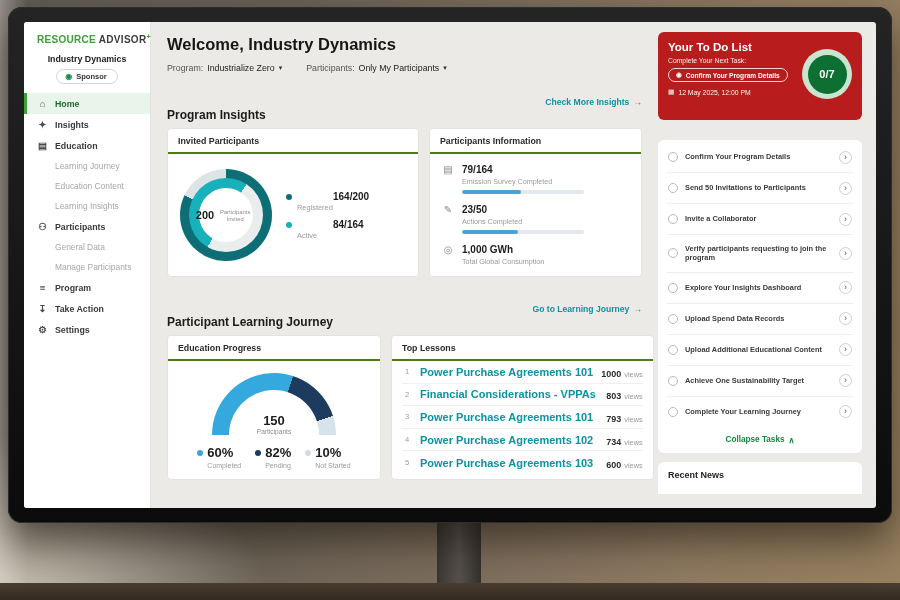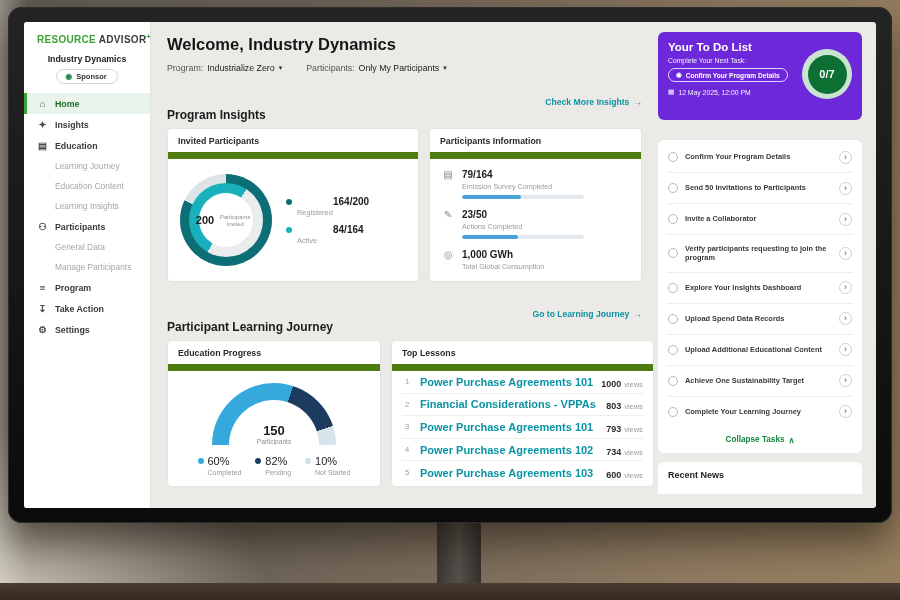--- a/index.html
+++ b/index.html
@@ -47,21 +47,21 @@
   .h1 { font-size:16.5px; font-weight:bold; color:#161616; margin:2px 0 9px; }
   .filters { display:flex; gap:24px; align-items:center; margin-bottom:9px; }
   .filter { display:flex; align-items:center; font-size:8.8px; color:#555; cursor:pointer; }
   .filter .val { font-weight:normal; color:#1c1c1c; margin-left:4px; }
   .car { font-size:7px; margin-left:4px; color:#333; }
   .sec { display:flex; justify-content:space-between; align-items:center; margin:4px 0 6px; }
   .sec-title { font-size:12px; font-weight:bold; color:#1c1c1c;margin-top:26px; }
   .sec-link { font-size:8.6px; font-weight:bold; color:#0a93a3; display:flex; gap:4px; align-items:center; cursor:pointer; }
   .cards { display:flex; gap:10px; }
   .card { background:#fff; border:1px solid #e4e3e0; border-radius:4px; }
-  .card-h { padding:7px 10px 6px; font-size:8.8px; font-weight:bold; color:#2a2a2a; border-bottom:7px solid #4d7c0f; }
+  .card-h { padding:7px 10px 6px; font-size:8.8px; font-weight:bold; color:#2a2a2a; border-bottom:2px solid #4d7c0f; }
 
   
   .card-invited { width:252px; min-width:252px; }
   .inv-body { display:flex; align-items:center; gap:14px; padding:14px 12px; min-height:122px; }
   .donut { position:relative; width:92px; height:92px; border-radius:50%; flex:none; }
   .donut-i { position:absolute; inset:9px; border-radius:50%; }
   .donut-hole { position:absolute; inset:19px; border-radius:50%; background:#fff; }
   .donut-c { position:absolute; inset:0; display:flex; flex-direction:row; align-items:center; justify-content:center; text-align:center; z-index:2; }
   .dc-v { font-size:11px; font-weight:bold; color:#1c1c1c; }
   .dc-l { font-size:5.8px; color:#8d8d8b; width:42px; line-height:1.2; margin-top:1px; }
@@ -84,36 +84,36 @@
   .card-edu { width:214px; min-width:214px; }
   .edu-body { padding:12px 10px 10px; display:flex; flex-direction:column; align-items:center; }
   .gauge { position:relative; width:124px; height:62px; overflow:hidden; }
   .gauge-arc { position:absolute; inset:0; border-radius:124px 124px 0 0; }
   .gauge-hole { position:absolute; left:17px; right:17px; bottom:0; height:45px; border-radius:96px 96px 0 0; background:#fff; }
   .gauge-c { position:absolute; left:0; right:0; bottom:0; text-align:center; z-index:2; }
   .gc-v { font-size:13px; font-weight:bold; color:#1c1c1c; }
   .gc-l { font-size:6.6px; color:#8d8d8b; }
   .eg-row { display:flex; gap:14px; margin-top:10px; }
   .eg-top { display:flex; align-items:center; gap:4px; }
-  .eg-pct { font-size:11px; font-weight:normal; color:#1c1c1c; }
+  .eg-pct { font-size:13px; font-weight:bold; color:#1c1c1c; }
   .eg-lbl { font-size:7px; color:#9a9a98; margin:2px 0 0 10px; }
 
   
   .card-lessons { flex:1; }
   .tl-rows { padding:0 10px; }
   .tl-row { display:flex; align-items:center; gap:8px; height:22.6px; border-bottom:1px solid #f0efed; cursor:pointer; }
   .tl-row:last-child { border-bottom:none; }
   .tl-rank { width:10px; font-size:7.6px; color:#9a9a98; text-align:center; }
   .tl-title { flex:1; font-size:11px; font-weight:bold; color:#0a93a3; white-space:nowrap; overflow:hidden; }
   .tl-views { font-size:9px; font-weight:bold; color:#2c2c2c; }
   .tl-unit { font-size:7.4px; color:#9a9a98; margin-left:3px; }
 
   
   .right { width:222px; min-width:222px; padding:10px 14px 0 4px; }
-  .todo-card { position:relative; background:#6d28d9; border-radius:6px; padding:9px 10px; color:#fff; min-height:88px; }
+  .todo-card { position:relative; background:#b91c1c; border-radius:6px; padding:9px 10px; color:#fff; min-height:88px; }
   .todo-title { font-size:11.5px; font-weight:bold; }
   .todo-sub { font-size:6.8px; margin-top:4px; opacity:.92; }
   .todo-pill { margin-top:4px; display:flex; align-items:center; gap:4px; border:1px solid rgba(255,255,255,.8);
     border-radius:9px; padding:2px 7px; font-size:6.6px; font-weight:bold; width:fit-content; max-width:134px; cursor:pointer; }
   .todo-date { margin-top:6px; font-size:6.8px; display:flex; gap:4px; align-items:center; opacity:.95; }
   .todo-ring { position:absolute; right:10px; top:17px; width:50px; height:50px; border-radius:50%;
     background:#c9e4cf; display:flex; align-items:center; justify-content:center; }
   .todo-ring-inner { width:39px; height:39px; border-radius:50%; background:#0e6f33;
     display:flex; align-items:center; justify-content:center; font-size:11px; font-weight:bold; }
   .tasks-card { background:#fff; border-radius:6px; margin-top:20px; padding:2px 9px 3px; }

